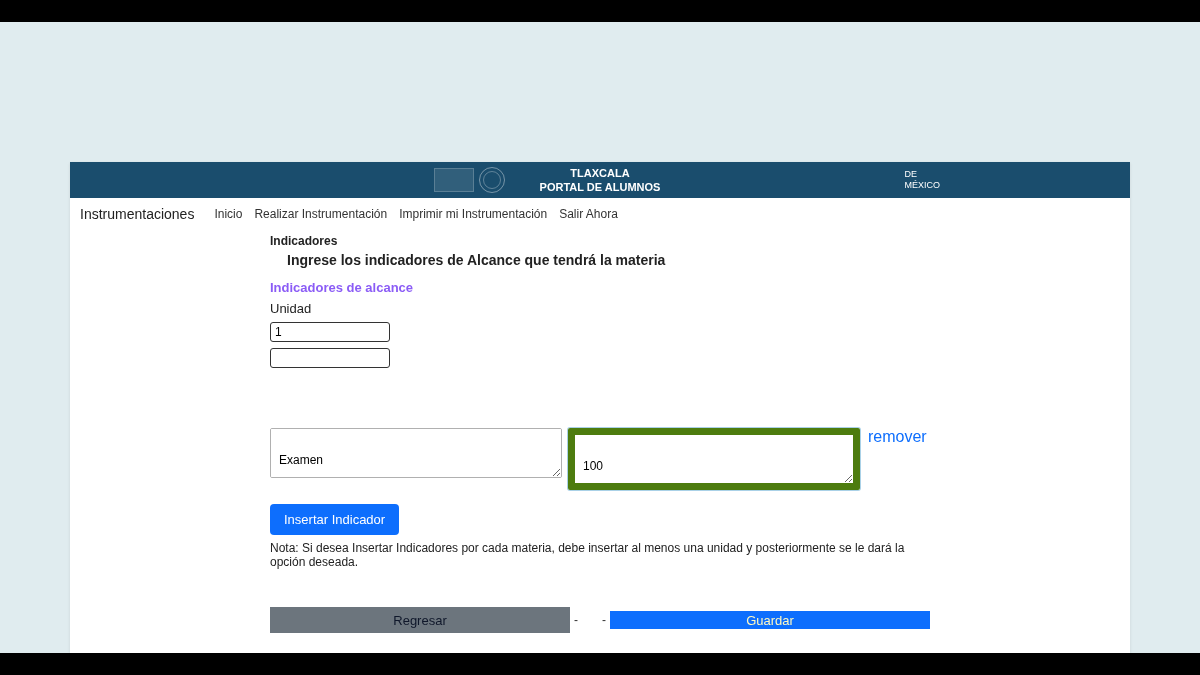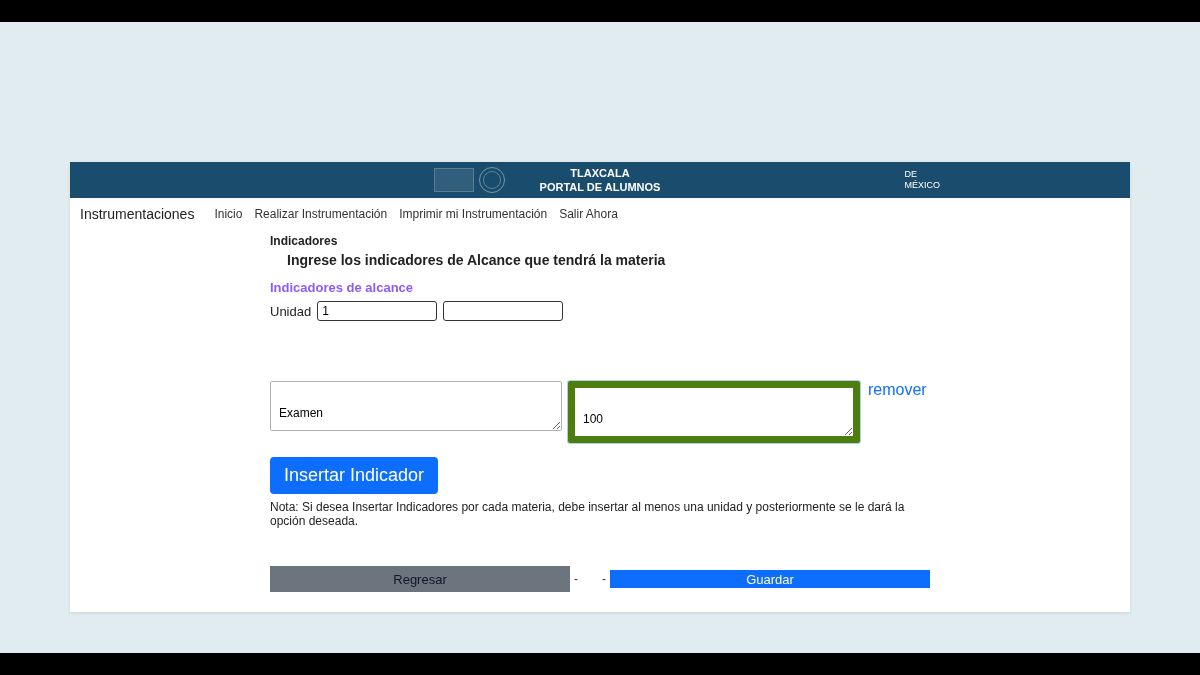--- a/index.html
+++ b/index.html
@@ -115,23 +115,23 @@
       padding-left: 17px;
     }
     .form-label {
       font-size: 13px;
       font-weight: 700;
       color: #8b5cf6;
       margin-top: 12px;
     }
     .inline-row {
       display: flex;
-      align-items: center;
       margin-top: 6px;
       gap: 6px;
+      flex-direction: column;
     }
     .unidad-label {
       font-size: 13px;
       color: #222;
     }
     .small-input {
       width: 120px;
       height: 20px;
       border: 1px solid #333;
       border-radius: 3px;
@@ -164,21 +164,21 @@
       font-size: 16px;
       cursor: pointer;
       margin-left: 2px;
     }
     .btn-insert {
       background: #0d6efd;
       color: #fff;
       border: none;
       border-radius: 4px;
       padding: 8px 14px;
-      font-size: 18px;
+      font-size: 13px;
       cursor: pointer;
       margin-top: 14px;
     }
     .note-text {
       font-size: 12px;
       color: #222;
       margin-top: 6px;
     }
     .footer-buttons {
       display: flex;

